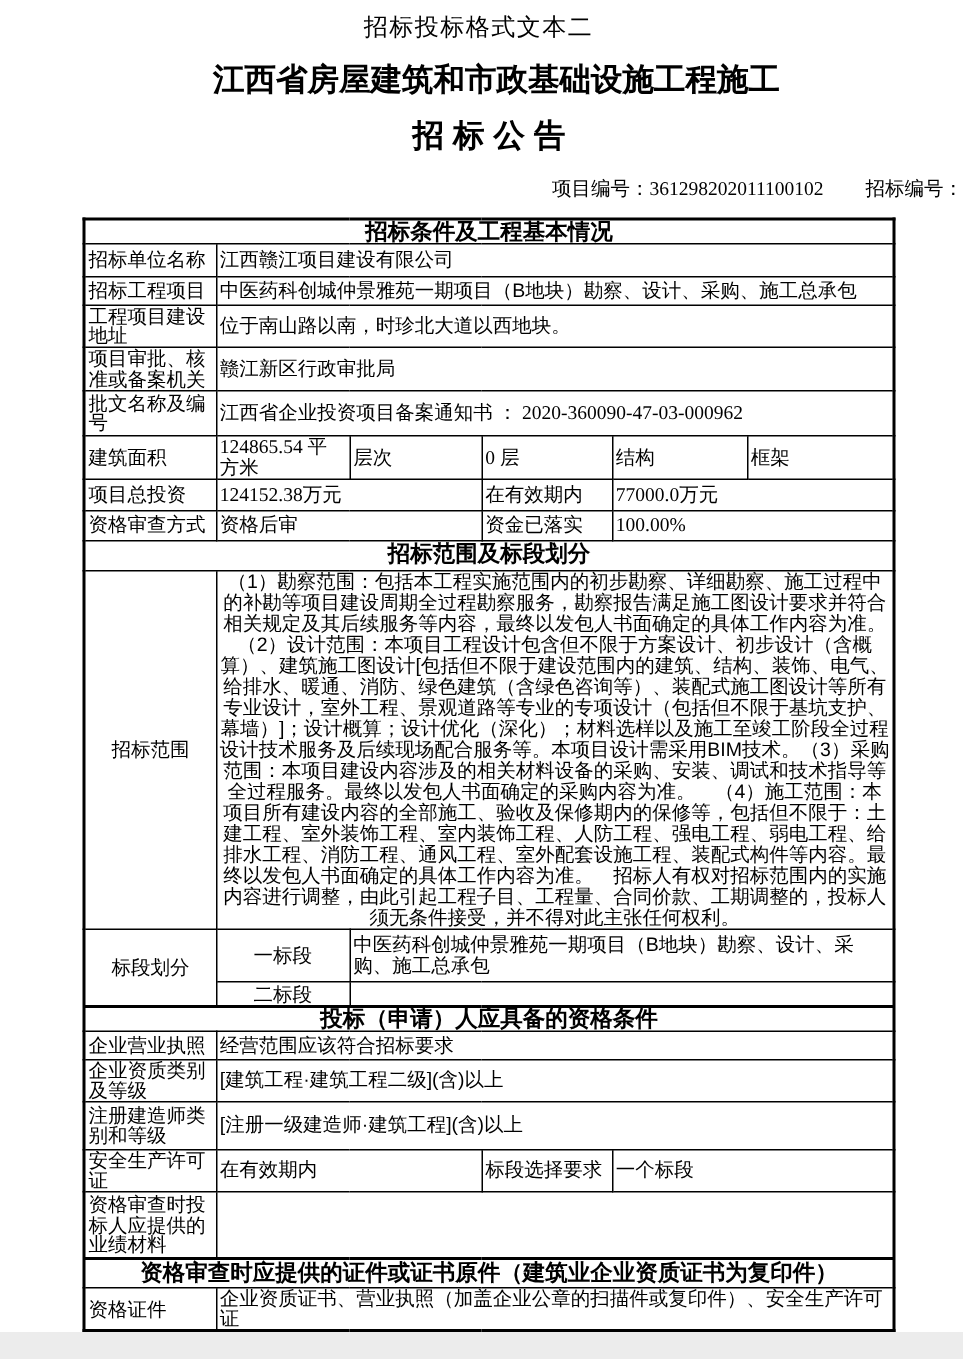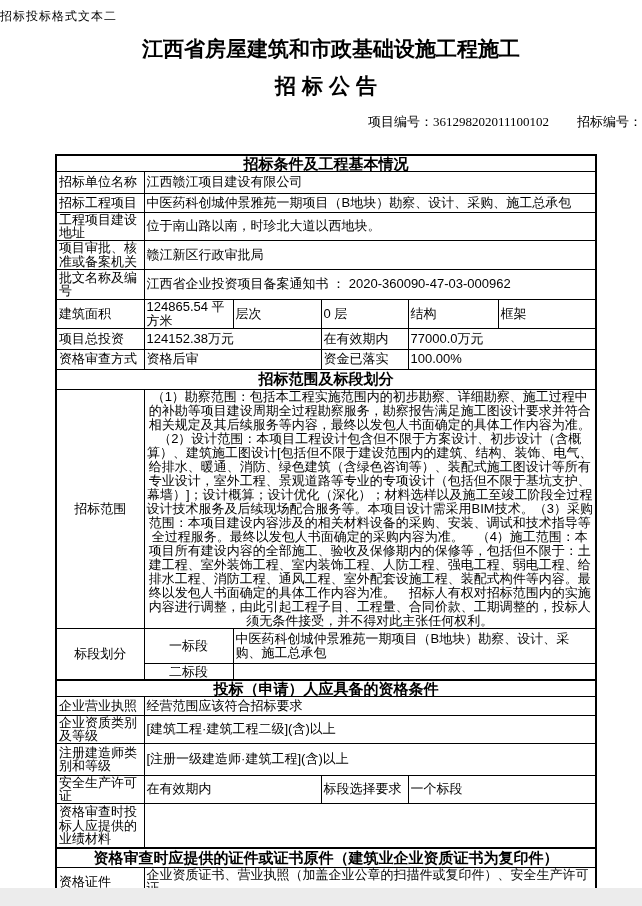--- a/index.html
+++ b/index.html
@@ -9,58 +9,58 @@
     font-family:"Liberation Sans", sans-serif;
     color:#000;
   }
   .page {
     width:642px; height:888px;
     background:#ffffff;
     overflow:hidden;
   }
   .corner-note {
     padding-top:8px; padding-right:4px;
-    text-align:left;
-    font-size:12px; letter-spacing:1px;
+    text-align:center;
+    font-size:16px; letter-spacing:1px;
   }
   .title-line1 {
     margin-top:10px; text-align:center;
     font-size:21px; font-weight:bold;padding-left:20px;
   }
   .title-line2 {
     margin-top:9px; text-align:center;
     font-size:21px; font-weight:bold; letter-spacing:6px;margin-left:16px;
   }
   .meta-line {
     margin-top:13px; text-align:right;
     font-size:13px;
     font-family:"Liberation Serif", serif;
   }
   .meta-gap { display:inline-block; width:28px; }
 
   table.doc {
-    margin:23px 0 0 55px;
+    margin:10px 0 0 55px;
     width:540px;
     border-collapse:collapse;
     table-layout:fixed;
     border:2px solid #000;
     font-size:13px;
     line-height:13.5px;
   }
   table.doc td {
     border:1px solid #000;
     padding:0 2px;
     vertical-align:middle;
     overflow:hidden;
     word-break:break-all;
   }
   tr.sec td { text-align:center; font-weight:bold; font-size:15px; }
   tr.thick-top td { border-top:2px solid #000; }
   td.ctr { text-align:center; }
-  td.num { font-family:Liberation Sans, sans-serif; }
+  td.num { font-family:Liberation Serif, serif; }
   td.longtext { vertical-align:top; line-height:14px;text-align:center; }
 
   tr.h16{height:16px} tr.h17{height:17px} tr.h19{height:19px}
   tr.h20{height:20px} tr.h21{height:21px} tr.h22{height:22px}
   tr.h25{height:25px} tr.h26{height:26px} tr.h29{height:29px}
   tr.h30{height:30px} tr.h32{height:32px} tr.h35{height:35px}
   tr.h45{height:45px} tr.h235{height:235px}
 </style>
 </head>
 <body>

